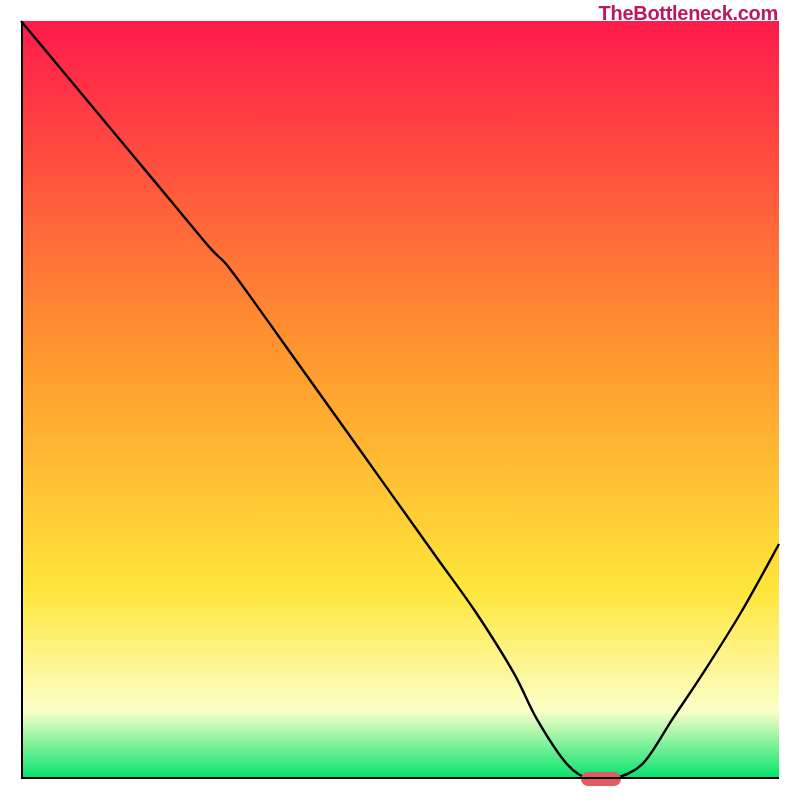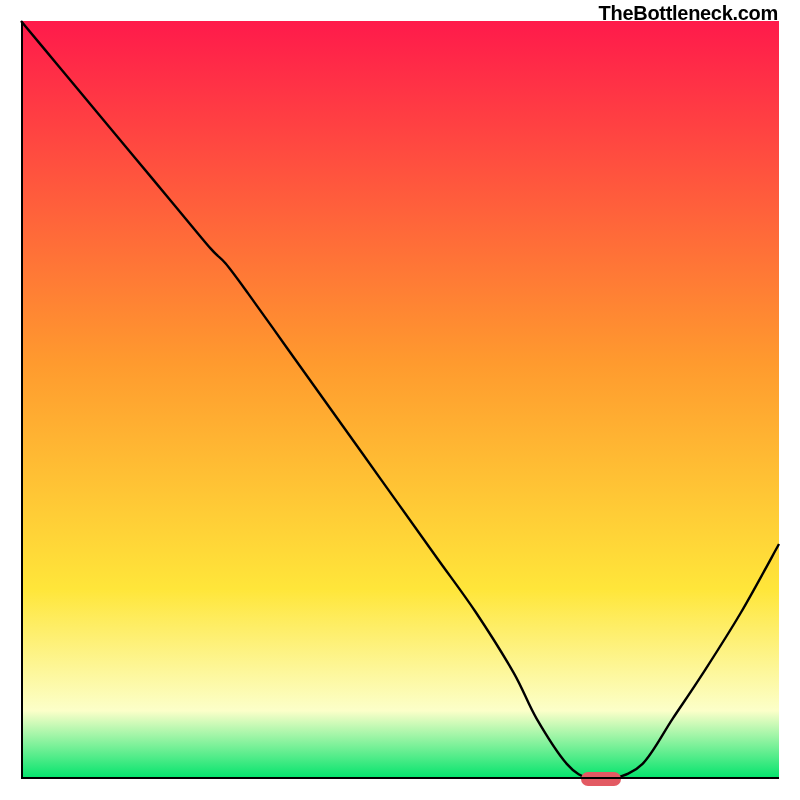--- a/index.html
+++ b/index.html
@@ -41,21 +41,21 @@
     bottom: 0;
     width: 100%;
     height: 2px;
   }
   .watermark {
     position: absolute;
     top: 2px;
     right: 22px;
     font-size: 20px;
     font-weight: bold;
-    color: #000000;
+    color: #be185d;
     letter-spacing: -0.3px;
   }
   svg.curve {
     position: absolute;
     left: 0;
     top: 0;
     width: 100%;
     height: 100%;
     overflow: visible;
   }

